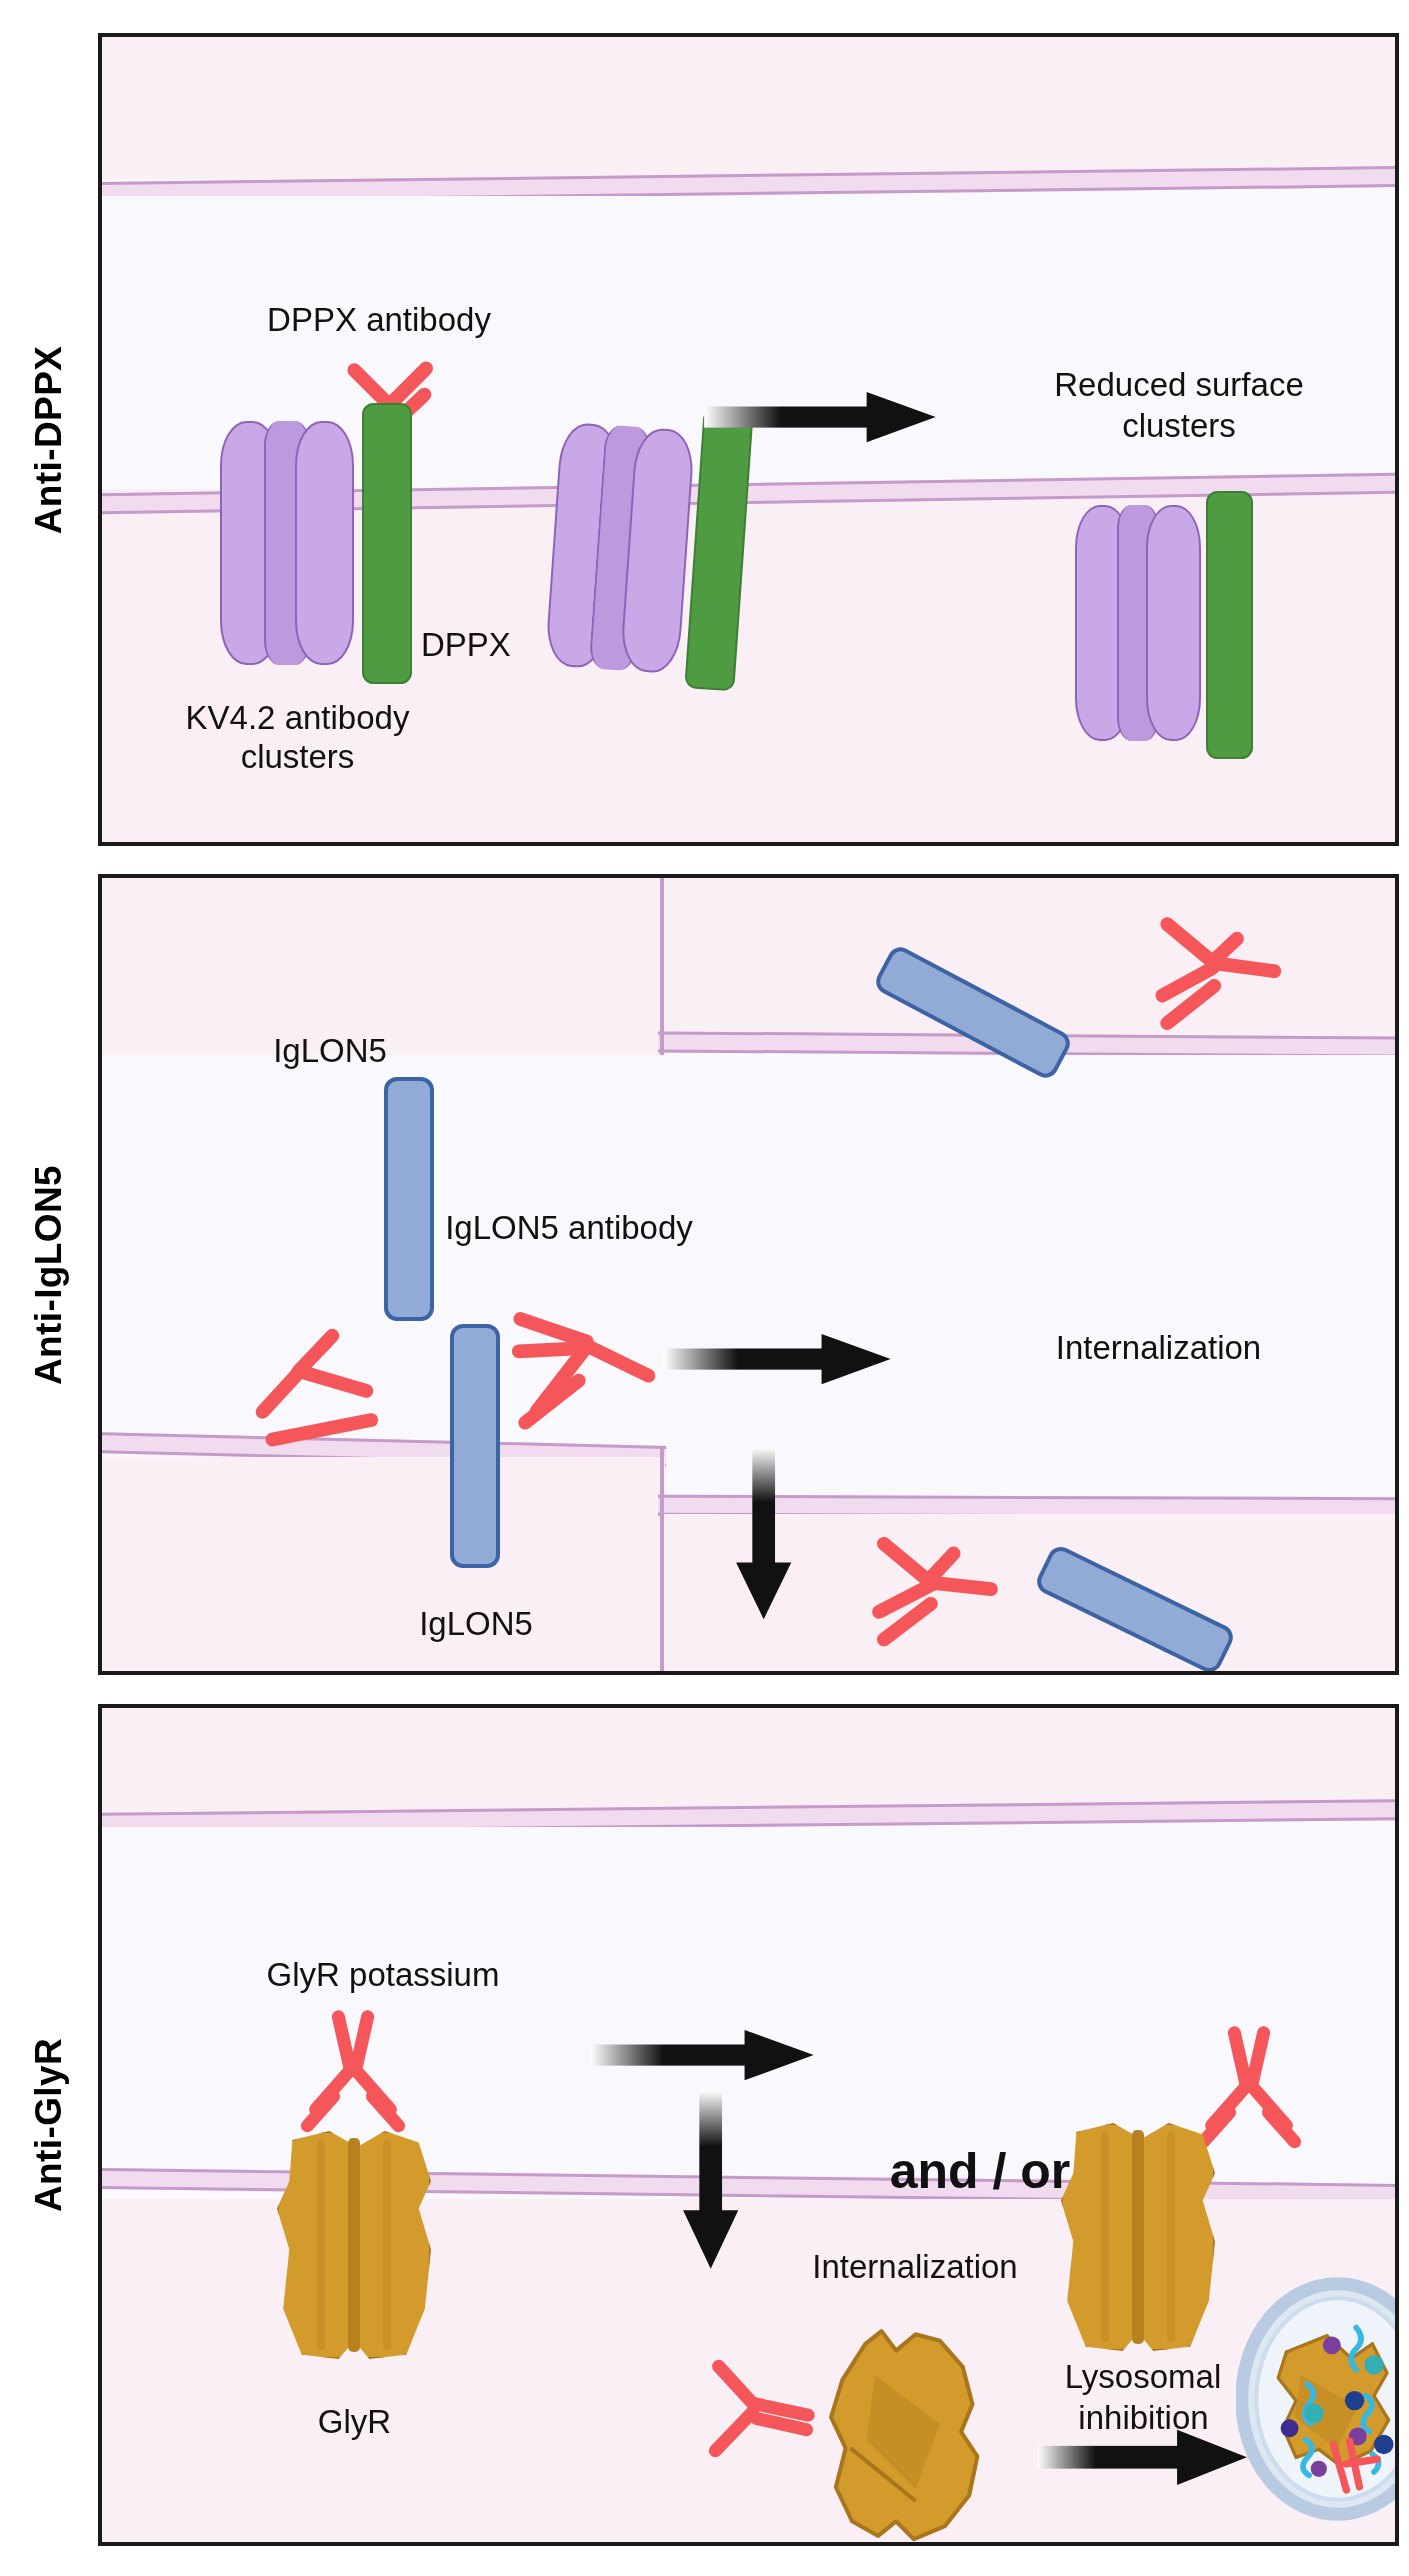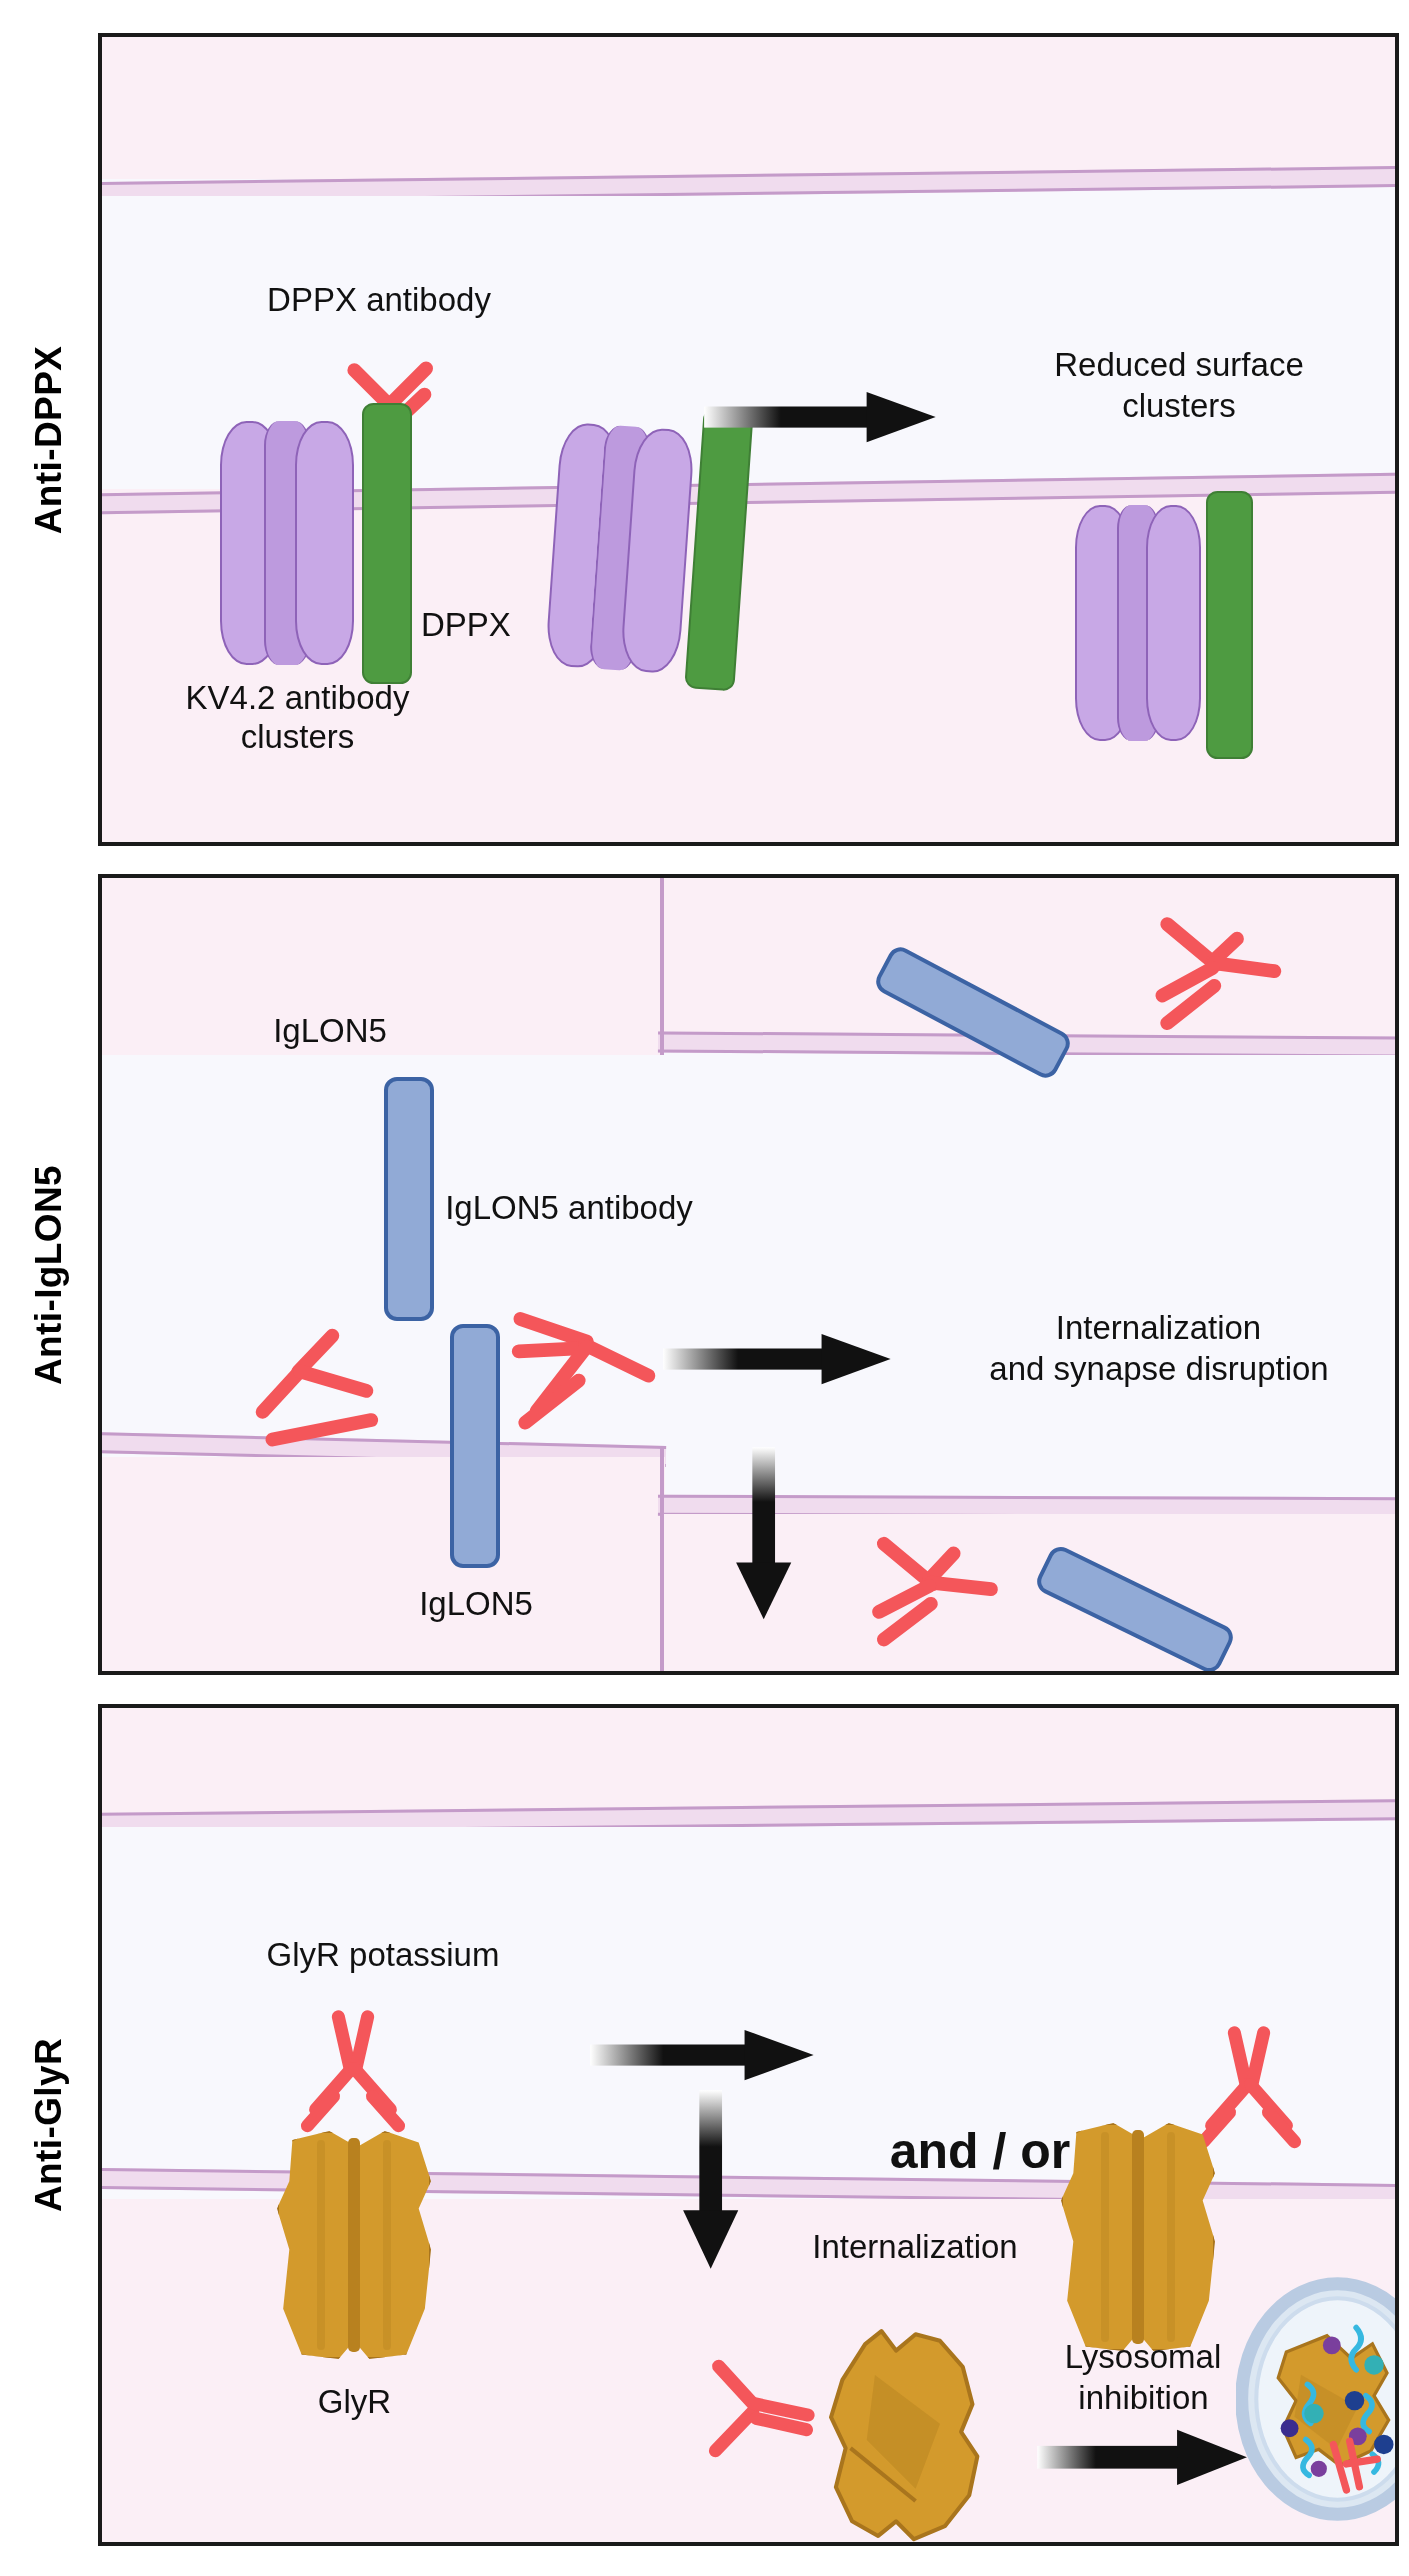--- a/index.html
+++ b/index.html
@@ -31,21 +31,21 @@
 
   
   .membrane{
     position:absolute;height:21px;
     background:#f0dcee;
     border-top:3.3px solid #c49bc9;
     border-bottom:3.3px solid #c49bc9;
     box-sizing:border-box;
   }
 
-  .cap{position:absolute;font-size:33px;color:#111;text-align:center;line-height:1.15;}
+  .cap{position:absolute;font-size:33px;color:#111;text-align:center;line-height:1.15;margin-top:20px;}
 
   
   .kv{position:absolute;}
   .kv .lobe{
     position:absolute;top:0;width:44%;height:100%;
     background:#c8a8e6;border:2.4px solid #8e63b8;
     border-radius:45% 45% 45% 45%/18% 18% 18% 18%;
     box-sizing:border-box;
   }
   .kv .lobe.l{left:0;}
@@ -227,21 +227,20 @@
             <stop offset="0" stop-color="#ffffff"></stop>
               <stop offset="0.45" stop-color="#111111"></stop>
           </linearGradient>
         </defs>
         <rect x="0" y="24" width="205" height="26" fill="url(#gix)"></rect>
         <polygon points="195,6 280,37 195,68" fill="#111111"></polygon>
       </svg>
     </div>
 
     <div class="cap" style="left:829px;top:431px;width:455px;">Internalization</div>
-    <div class="cap" style="left:813px;top:472px;width:488px;">and synapse disruption</div>
 
     <div class="iglon" style="left:846px;top:33px;width:50px;height:203px;transform:rotate(-62deg);"></div>
     <div class="ab" style="left:1049px;top:33px;">
       <svg width="142" height="122" viewBox="0 0 175 150">
         <g stroke="#f4565a" stroke-width="17" stroke-linecap="round" fill="none">
           <line x1="20" y1="16" x2="80" y2="66"></line>
           <line x1="106" y1="34" x2="76" y2="62"></line>
           <line x1="78" y1="64" x2="152" y2="74"></line>
           <line x1="14" y1="104" x2="76" y2="70"></line>
           <line x1="20" y1="138" x2="78" y2="92"></line>

